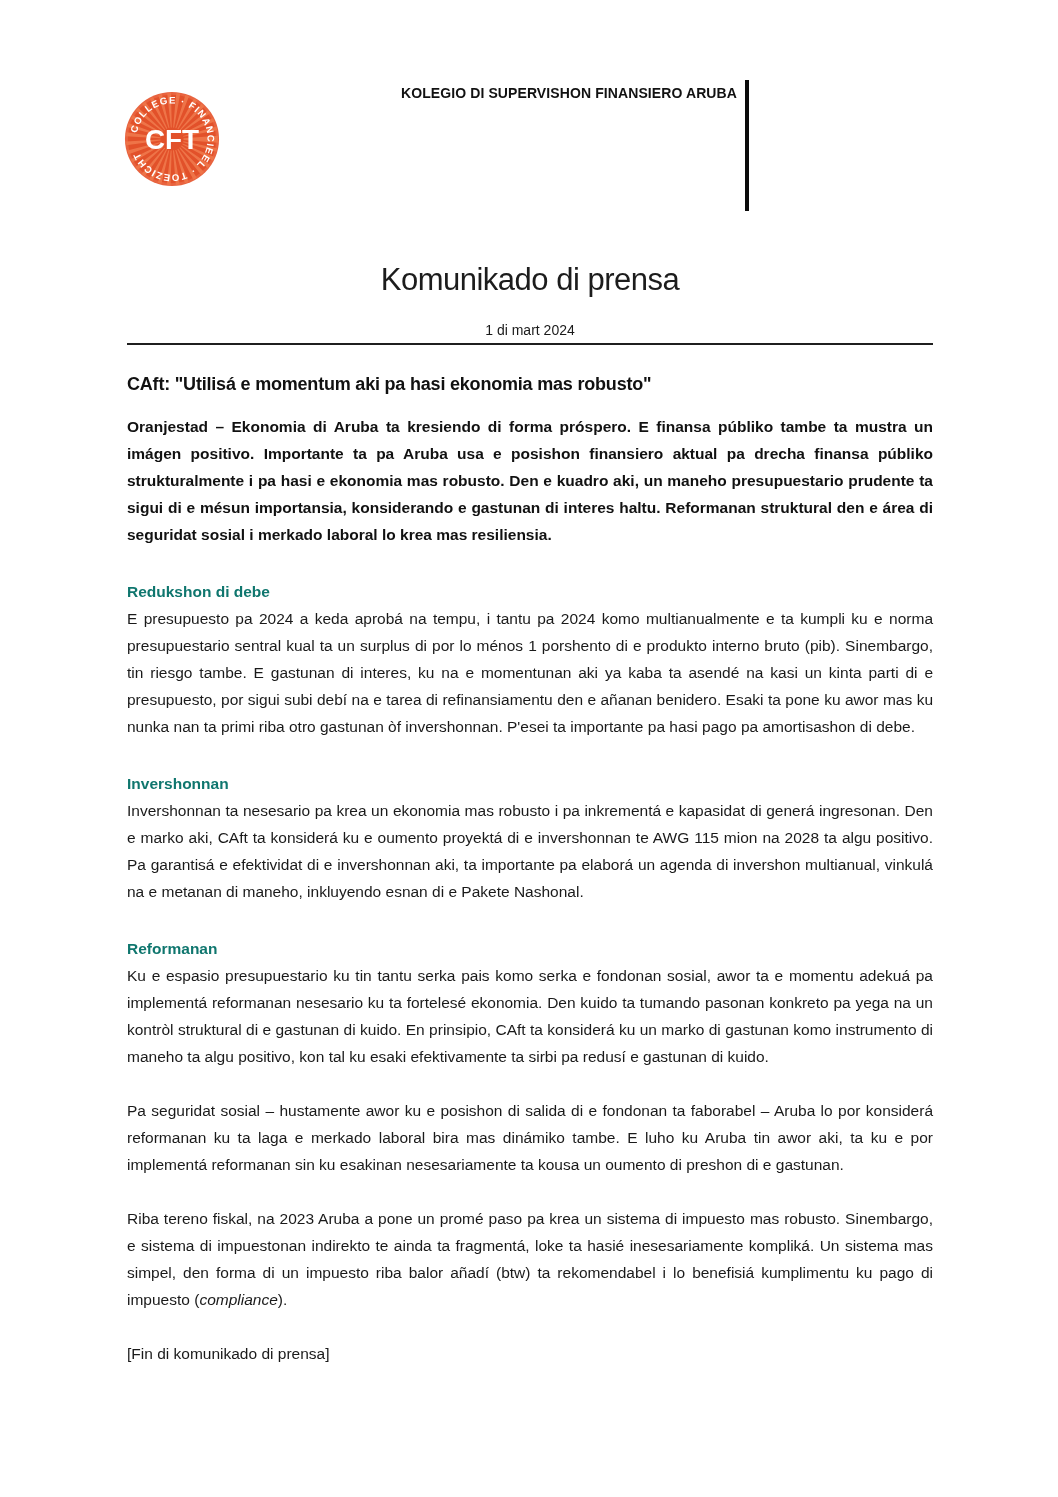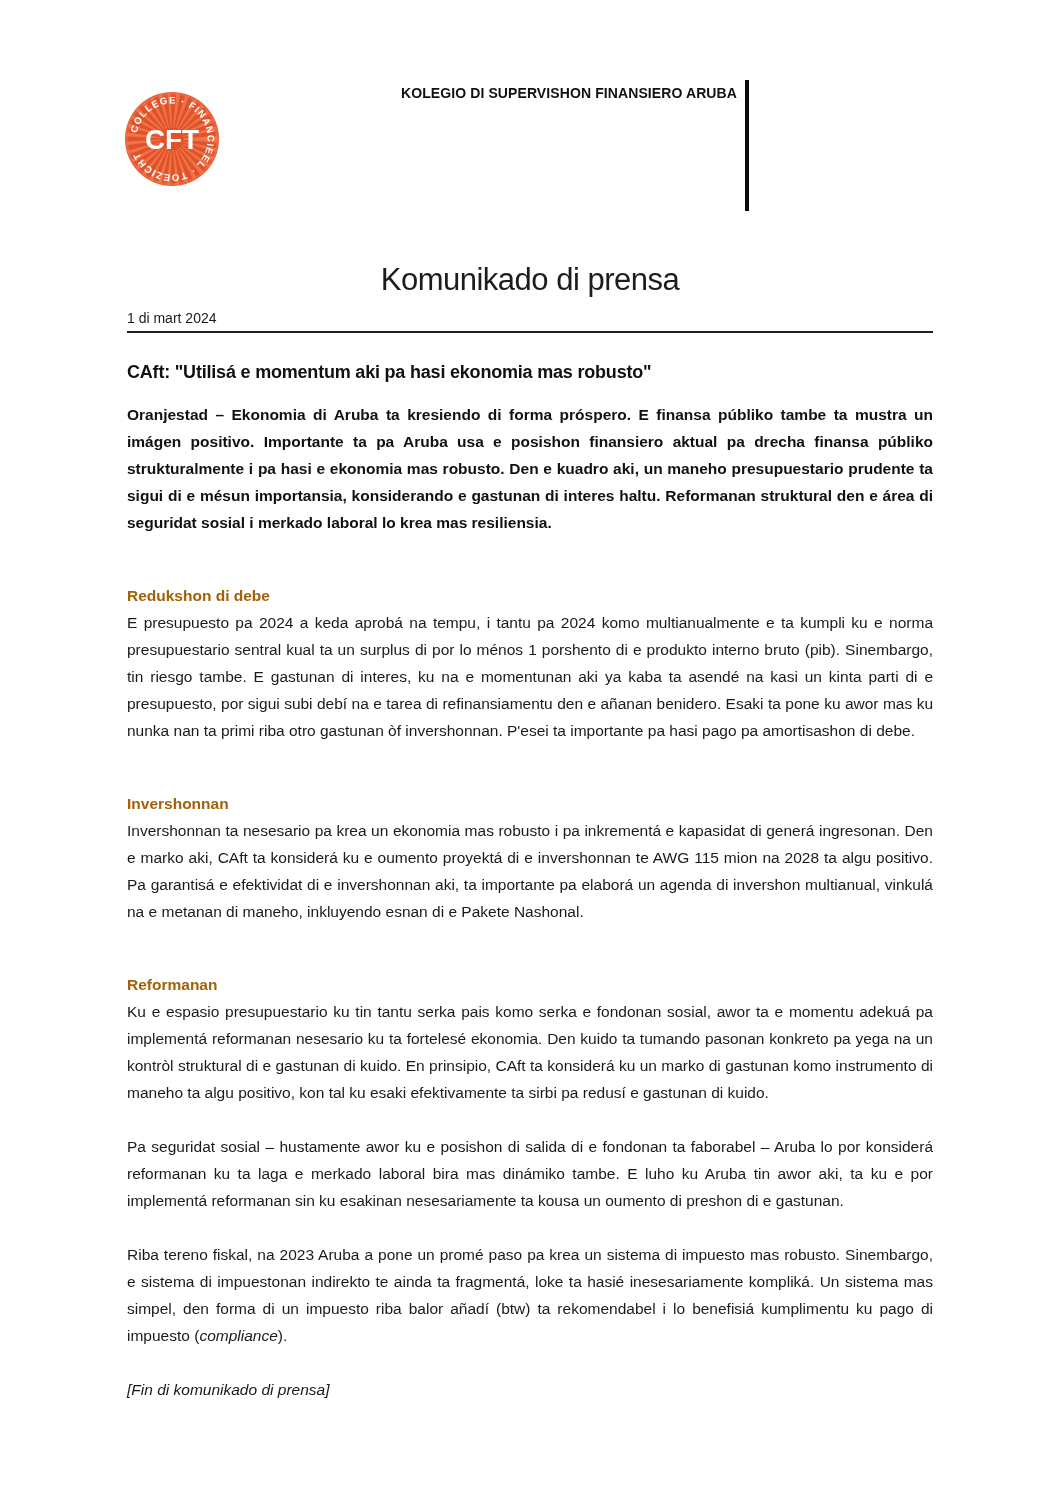--- a/index.html
+++ b/index.html
@@ -27,35 +27,35 @@
   }
   .address-block .phone { margin-top: 11px; }
   .address-block .email { margin-top: 21px; }
 
   
   .main { position: absolute; left: 127px; top: 261px; width: 806px; }
   .doc-title {
     font-size: 31px; font-weight: 400; letter-spacing: -0.5px;
     color: #1c1c1c; line-height: 38px; text-align: center;
   }
-  .doc-date { font-size: 14px; margin-top: 10px; line-height: 18px; }
+  .doc-date { font-size: 14px; margin-top: 22px; line-height: 18px; text-align: center; }
   .title-rule { margin-top: 4px; height: 2px; background: #1f1f1f; width: 100%; }
 
   .headline {
     margin-top: 27px; font-size: 18px; font-weight: 700;
     letter-spacing: -0.2px; color: #111; line-height: 24px;
   }
 
   p, h3 { font-size: 15.5px; line-height: 27px; }
   p { text-align: justify; }
   .lead { margin-top: 17px; font-weight: 700; color: #111; }
-  h3 { margin-top: 46px; font-weight: 700; color: #a16207; }
+  h3 { margin-top: 30px; font-weight: 700; color: #0f766e; }
   p.body-par { margin-top: 0; }
   p.standalone { margin-top: 27px; }
-  .closing { margin-top: 27px; text-align: left; font-style: italic; }
+  .closing { margin-top: 27px; text-align: left; }
   .page-footer { margin-top: 22px; text-align: center; font-size: 15.5px; }
   .page-footer b { font-weight: 700; }
   em { font-style: italic; }
 </style>
 </head>
 <body>
 
 <div class="page">
 
   <div class="logo-wrap">

